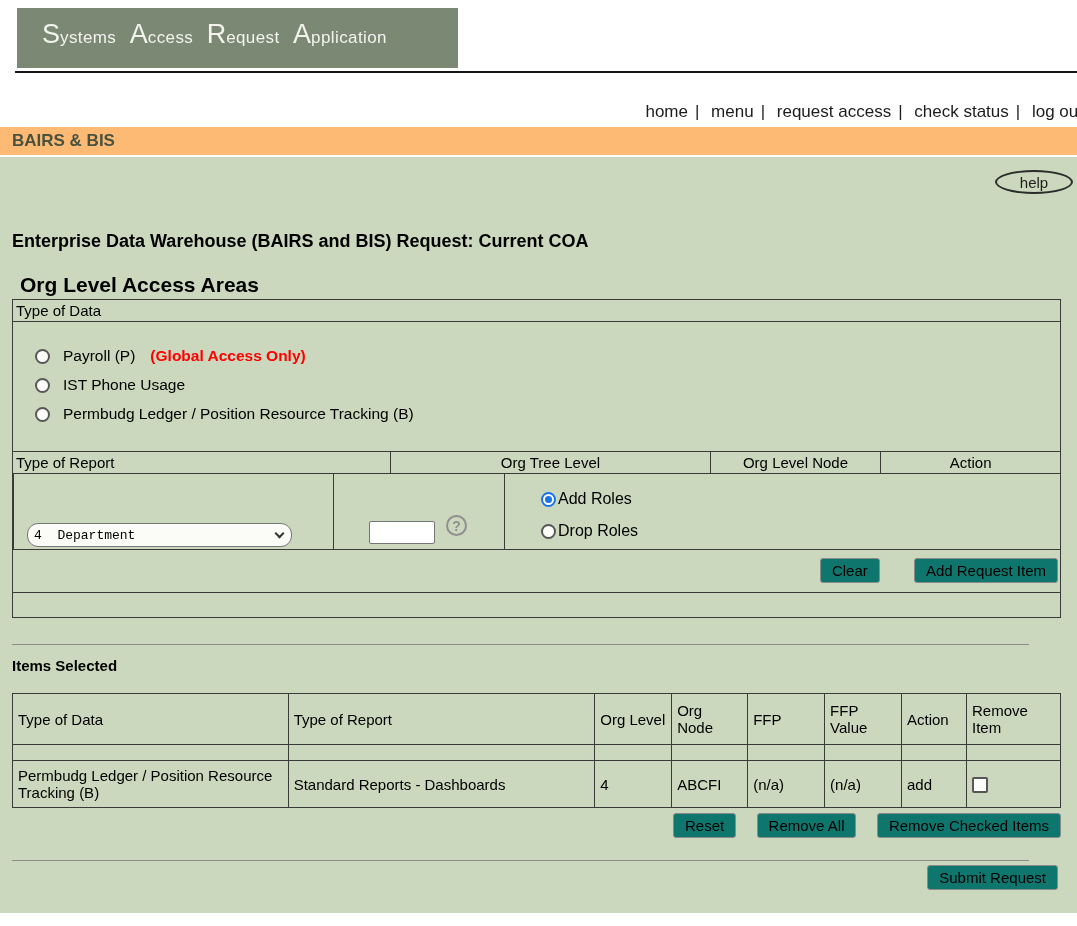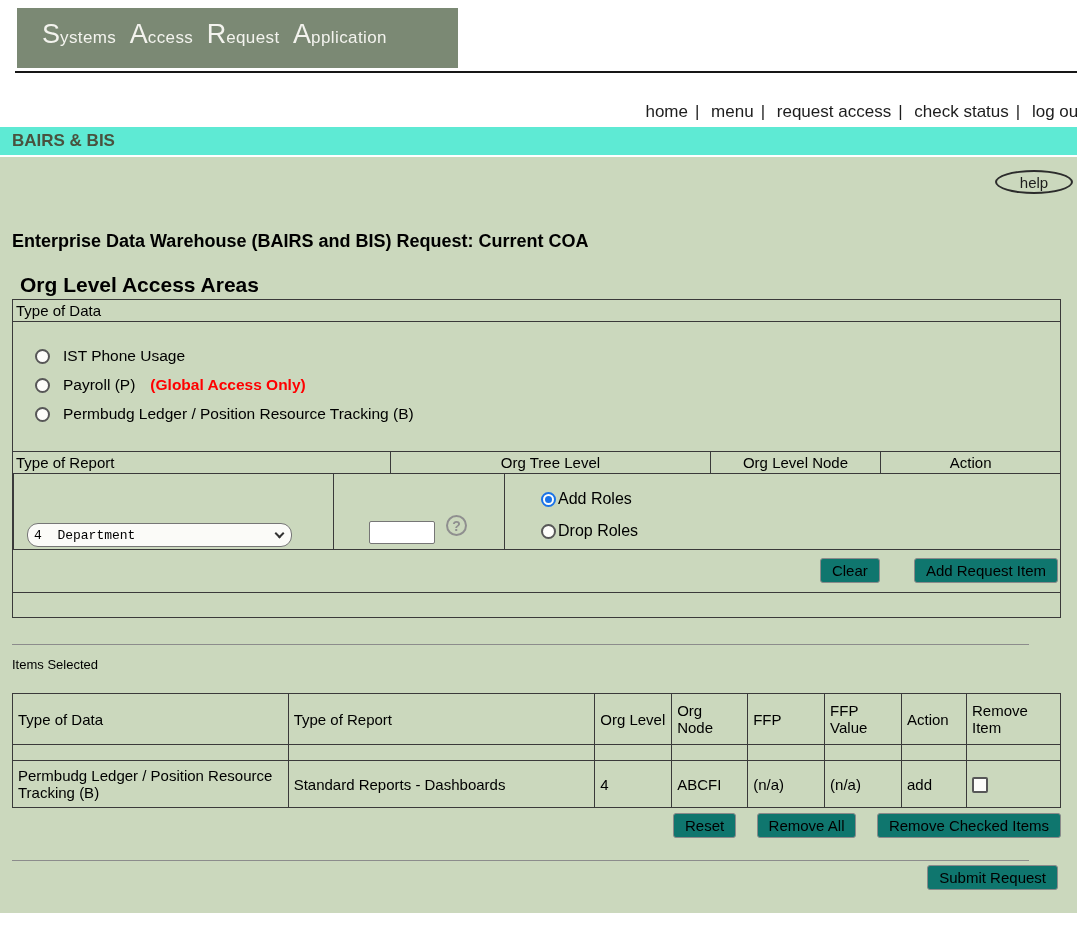--- a/index.html
+++ b/index.html
@@ -21,21 +21,21 @@
 
   .top-rule { position: absolute; left: 15px; top: 71px; width: 1062px; height: 2px; background: #161616; }
 
   
   .nav { position: absolute; top: 102px; left: 0; width: 1083px; text-align: right; font-size: 17px; white-space: nowrap; }
   .nav a { color: #1d1d1d; text-decoration: none; margin: 0 7px; cursor: pointer; }
   .nav a:last-child { margin-right: 0; }
   .nav .sep { color: #1d1d1d; }
 
   
-  .section-bar { position: absolute; top: 127px; left: 0; width: 1077px; height: 28px; background: #5eead4; }
+  .section-bar { position: absolute; top: 127px; left: 0; width: 1077px; height: 28px; background: #fdba74; }
   .section-bar .label { font-size: 17px; font-weight: bold; color: #49523f; padding: 4px 0 0 12px; }
 
   
   .main { position: absolute; top: 157px; left: 0; width: 1077px; height: 756px; background: #cbd8bd; }
 
   .help-btn { position: absolute; top: 13px; right: 4px; width: 78px; height: 24px;
     border: 2px solid #2c2c2c; border-radius: 50%; background: transparent;
     display: flex; align-items: center; justify-content: center;
     font-size: 15px; color: #1d1d1d; cursor: pointer; }
 
@@ -92,21 +92,21 @@
   .btn { font-family: "Liberation Sans", sans-serif; font-size: 15px; color: #000;
     background: #0f766e; border: 1px solid #8a8a8a; border-radius: 3px;
     padding: 3px 11px; cursor: pointer; }
 
   
   .rule { position: absolute; left: 12px; width: 1017px; border-top: 1px solid #8c8c8c; height: 0; }
   .rule-1 { top: 487px; }
   .rule-2 { top: 703px; }
 
   
-  .items-heading { position: absolute; top: 500px; left: 12px; font-size: 13px; font-weight: normal; }
+  .items-heading { position: absolute; top: 500px; left: 12px; font-size: 15px; font-weight: bold; }
   .items-table { position: absolute; top: 536px; left: 12px; width: 1049px; border-collapse: collapse; font-size: 15px; }
   .items-table th, .items-table td { border: 1px solid #3a3a3a; font-weight: normal; text-align: left; padding: 2px 5px; vertical-align: middle; }
   .items-table thead tr { height: 51px; }
   .row-empty { height: 16px; }
   .row-data  { height: 47px; }
   .cell-center { text-align: center; }
   .cell-center .checkbox { display: inline-block; vertical-align: middle; }
 
   .items-buttons { position: absolute; top: 656px; left: 12px; width: 1049px; text-align: right; }
   .items-buttons .btn { margin-left: 16px; }
@@ -146,26 +146,26 @@
 
   <div class="page-title">Enterprise Data Warehouse (BAIRS and BIS) Request: Current COA</div>
   <div class="org-heading">Org Level Access Areas</div>
 
   <div class="req-table">
     <div class="rt-h1">Type of Data</div>
 
     <div class="rt-options">
       <div class="opt-row">
         <span class="radio"></span>
-        <span>IST Phone Usage</span>
+        <span>Payroll (P)</span>
+        <span class="note-red">(Global Access Only)</span>
       </div>
       <div class="opt-row">
         <span class="radio"></span>
-        <span>Payroll (P)</span>
-        <span class="note-red">(Global Access Only)</span>
+        <span>IST Phone Usage</span>
       </div>
       <div class="opt-row">
         <span class="radio"></span>
         <span>Permbudg Ledger / Position Resource Tracking (B)</span>
       </div>
     </div>
 
     <div class="rt-h2">
       <div class="col1">Type of Report</div>
       <div class="col2">Org Tree Level</div>

